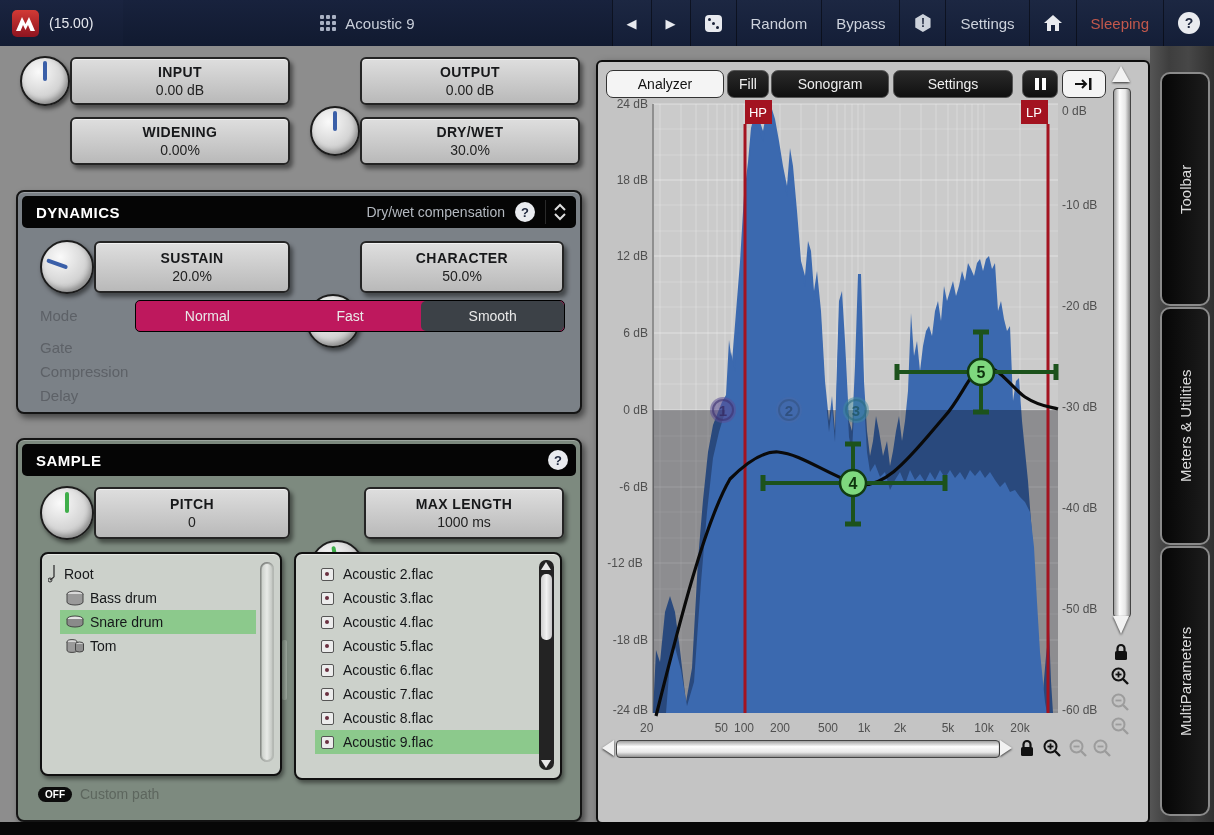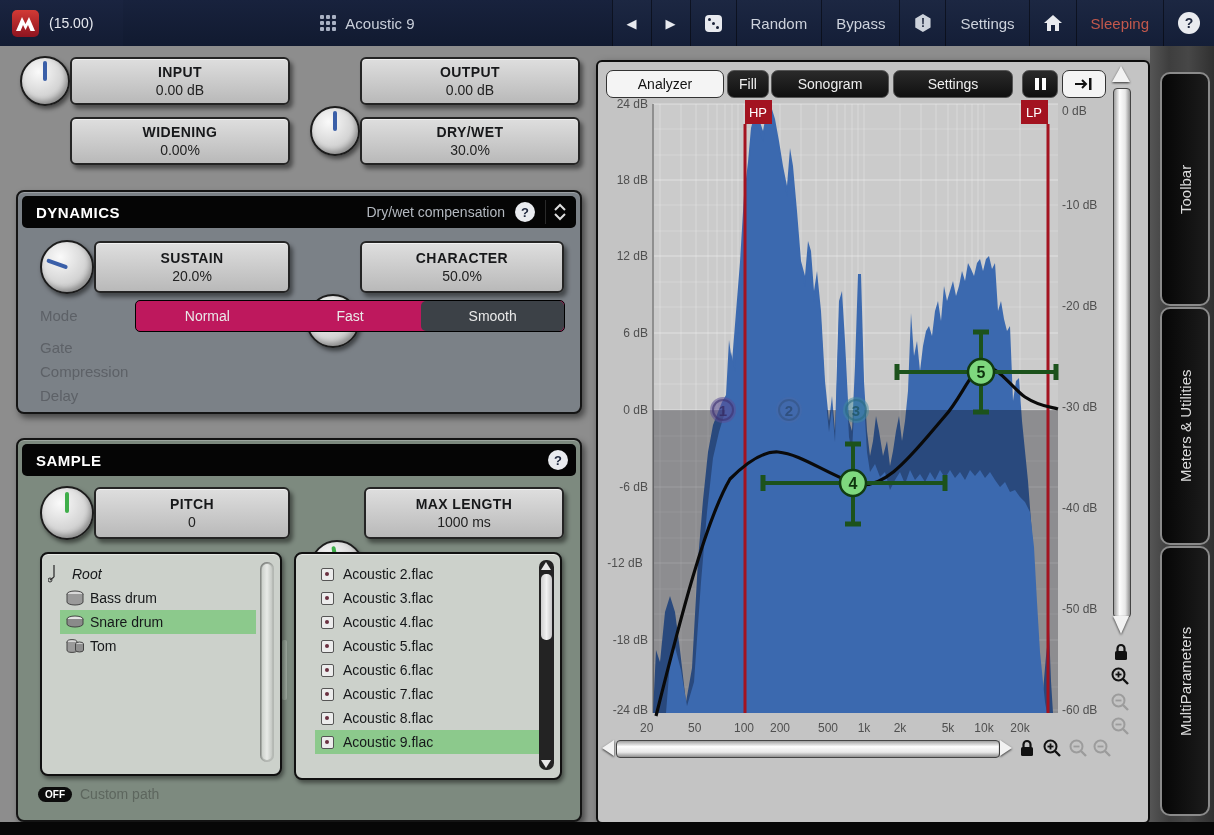--- a/index.html
+++ b/index.html
@@ -257,21 +257,21 @@
       <div class="lb">MAX LENGTH</div>
       <div class="vl">1000 ms</div>
       </div>
 
     <div class="abs lightbox" style="left:22px;top:112px;width:238px;height:220px">
       <div class="trow" style="margin-top:8px">
         <svg width="12" height="18" viewBox="0 0 12 18">
           <path d="M6 0 V12 M6 12 L2 15" stroke="#333" stroke-width="1.3" fill="none"></path>
             <circle cx="2" cy="15" r="2" fill="none" stroke="#333"></circle>
         </svg>
-        <span style="font-style:italic;margin-left:12px">Root</span>
+        <span style="margin-left:4px">Root</span>
       </div>
       <div class="trow" style="margin-left:18px;width:190px">
         <svg width="18" height="16" viewBox="0 0 18 16">
           <ellipse cx="9" cy="4" rx="8" ry="3" fill="#d8d8d8" stroke="#444"></ellipse>
             <path d="M1 4 V12 A8 3 0 0 0 17 12 V4" fill="#9a9a9a" stroke="#444"></path>
         </svg>
         <span style="margin-left:6px">Bass drum</span>
       </div>
       <div class="trow g-sel" style="margin-left:18px;width:190px">
         <svg width="18" height="14" viewBox="0 0 18 14">
@@ -451,21 +451,21 @@
 
   <div class="sc-lab" style="left:1062px;top:104px">0 dB</div>
   <div class="sc-lab" style="left:1062px;top:198px">-10 dB</div>
   <div class="sc-lab" style="left:1062px;top:299px">-20 dB</div>
   <div class="sc-lab" style="left:1062px;top:400px">-30 dB</div>
   <div class="sc-lab" style="left:1062px;top:501px">-40 dB</div>
   <div class="sc-lab" style="left:1062px;top:602px">-50 dB</div>
   <div class="sc-lab" style="left:1062px;top:703px">-60 dB</div>
 
   <div class="sc-lab" style="left:640px;top:721px;width:40px;text-align:left">20</div>
-  <div class="sc-lab" style="left:688px;top:721px;width:40px;text-align:left">50</div>
+  <div class="sc-lab" style="left:688px;top:721px;width:40px;text-align:right">50</div>
   <div class="sc-lab" style="left:724px;top:721px;width:40px;text-align:center">100</div>
   <div class="sc-lab" style="left:760px;top:721px;width:40px;text-align:center">200</div>
   <div class="sc-lab" style="left:808px;top:721px;width:40px;text-align:center">500</div>
   <div class="sc-lab" style="left:844px;top:721px;width:40px;text-align:center">1k</div>
   <div class="sc-lab" style="left:880px;top:721px;width:40px;text-align:center">2k</div>
   <div class="sc-lab" style="left:928px;top:721px;width:40px;text-align:center">5k</div>
   <div class="sc-lab" style="left:964px;top:721px;width:40px;text-align:center">10k</div>
   <div class="sc-lab" style="left:1000px;top:721px;width:40px;text-align:center">20k</div>
 
   <div class="abs" style="left:1112px;top:66px;width:0;height:0;border-left:9px solid transparent;border-right:9px solid transparent;border-bottom:16px solid #f2f2f2;filter:drop-shadow(0 1px 1px #333)"></div>

